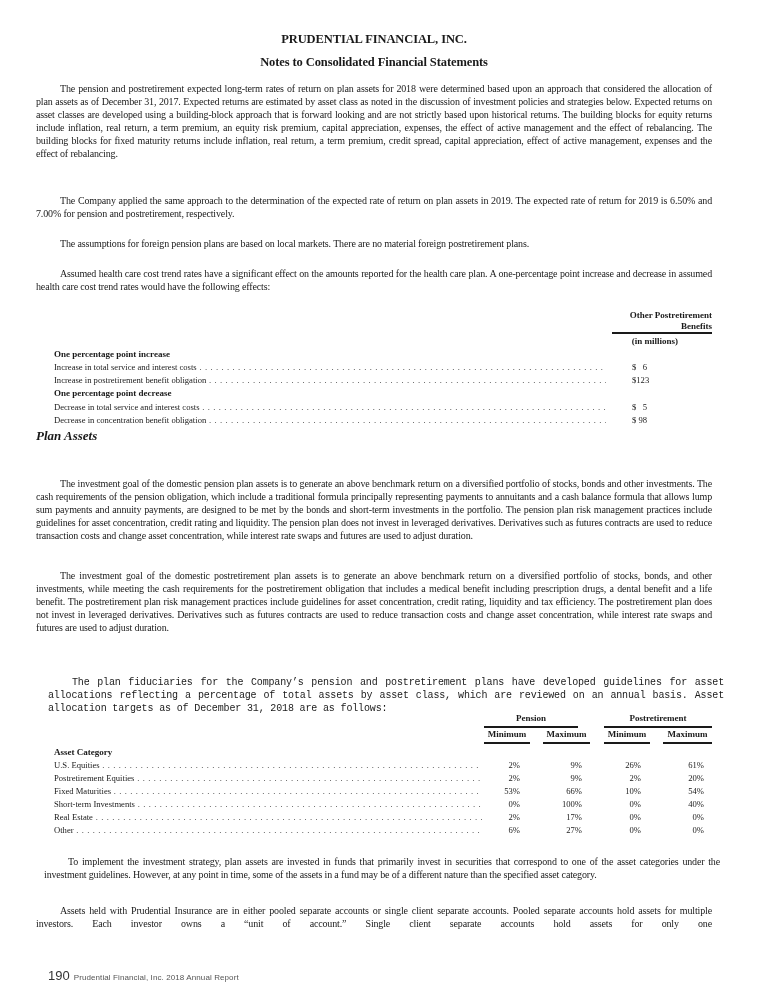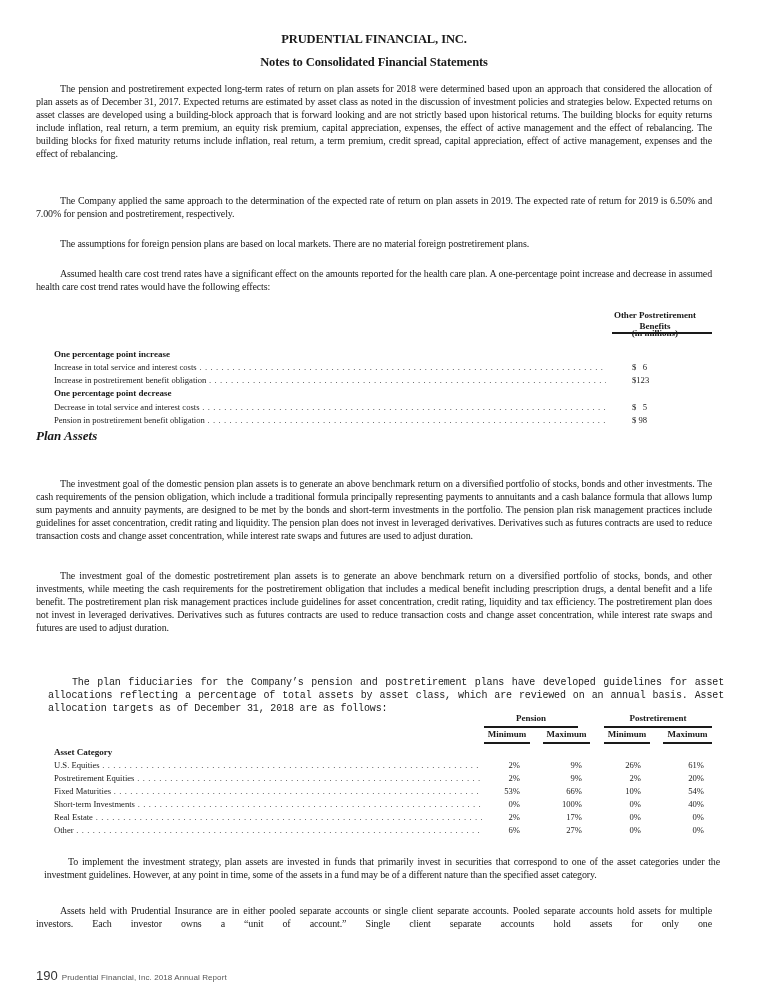--- a/index.html
+++ b/index.html
@@ -12,64 +12,64 @@
   .row { position:absolute; left:0; width:676px; height:13px; font-size:8.6px; line-height:13px; }
   .row .lbl { position:absolute; left:0; width:552px; overflow:hidden; white-space:nowrap;margin-left:18px; }
   .row .lbl::after { content:" . . . . . . . . . . . . . . . . . . . . . . . . . . . . . . . . . . . . . . . . . . . . . . . . . . . . . . . . . . . . . . . . . . . . . . . . . . . . . . . . . . . . . . . . . . . . . . . . . . . . ."; letter-spacing:0.6px; }
   .row.t2 .lbl { width:428px; }
   .row.head { font-weight:bold; font-size:9px; }
   .row.head .lbl::after { content:""; }
   .val { position:absolute; text-align:right; }
   .colhead { position:absolute; font-weight:bold; font-size:9px; text-align:center; line-height:11px; }
   .rule { position:absolute; height:0; border-top:2px solid #1a1a1a; }
   .footer { position:absolute; left:36px; top:966px; font-family:"Liberation Sans", "DejaVu Sans", sans-serif; color:#555; }
-  .footer .num { font-size:13px; color:#333; }
+  .footer .num { font-size:13px; color:#333;margin-left:12px; }
   .footer .txt { font-size:8px; margin-left:4px; letter-spacing:0.1px; }
 </style>
 </head>
 <body>
 
 <div class="page">
 
   <div class="title" style="top:32px;">PRUDENTIAL FINANCIAL, INC.</div>
   <div class="title" style="top:55px;">Notes to Consolidated Financial Statements</div>
 
   <p class="para" style="top:83px;margin:0;">The pension and postretirement expected long-term rates of return on plan assets for 2018 were determined based upon an approach that considered the allocation of plan assets as of December 31, 2017. Expected returns are estimated by asset class as noted in the discussion of investment policies and strategies below. Expected returns on asset classes are developed using a building-block approach that is forward looking and are not strictly based upon historical returns. The building blocks for equity returns include inflation, real return, a term premium, an equity risk premium, capital appreciation, expenses, the effect of active management and the effect of rebalancing. The building blocks for fixed maturity returns include inflation, real return, a term premium, credit spread, capital appreciation, effect of active management, expenses and the effect of rebalancing.</p>
   <p class="para" style="top:195px;margin:0;">The Company applied the same approach to the determination of the expected rate of return on plan assets in 2019. The expected rate of return for 2019 is 6.50% and 7.00% for pension and postretirement, respectively.</p>
   <p class="para" style="top:238px;margin:0;">The assumptions for foreign pension plans are based on local markets. There are no material foreign postretirement plans.</p>
   <p class="para" style="top:268px;margin:0;">Assumed health care cost trend rates have a significant effect on the amounts reported for the health care plan. A one-percentage point increase and decrease in assumed health care cost trend rates would have the following effects:</p>
 
   <div>
-    <div class="colhead" style="left:562px;top:310px;width:114px;">
+    <div class="colhead" style="left:562px;top:310px;width:114px;text-align:right;">
       <div>Other Postretirement</div>
       <div>Benefits</div>
     </div>
     <div class="rule" style="left:576px;top:332px;width:100px;"></div>
-    <div class="colhead" style="left:562px;top:328px;width:114px;font-family:Liberation Serif, serif;">(in millions)</div>
+    <div class="colhead" style="left:562px;top:336px;width:114px;font-family:Liberation Serif, serif;">(in millions)</div>
 
     <div class="row head" style="top:348px;">
         <span class="lbl">One percentage point increase</span>
       </div>
     <div class="row" style="top:361px;">
       <span class="lbl">Increase in total service and interest costs</span>
       <span class="val" style="left:596px;width:50px;text-align:left;white-space:pre;">$   6</span>
     </div>
     <div class="row" style="top:374px;">
       <span class="lbl">Increase in postretirement benefit obligation</span>
       <span class="val" style="left:596px;width:50px;text-align:left;white-space:pre;">$123</span>
     </div>
     <div class="row head" style="top:387px;">
         <span class="lbl">One percentage point decrease</span>
       </div>
     <div class="row" style="top:401px;">
       <span class="lbl">Decrease in total service and interest costs</span>
       <span class="val" style="left:596px;width:50px;text-align:left;white-space:pre;">$   5</span>
     </div>
     <div class="row" style="top:414px;">
-      <span class="lbl">Pension in postretirement benefit obligation</span>
+      <span class="lbl">Decrease in concentration benefit obligation</span>
       <span class="val" style="left:596px;width:50px;text-align:left;white-space:pre;">$ 98</span>
     </div>
   </div>
 
   <div class="section-h" style="top:428px;">Plan Assets</div>
 
   <p class="para" style="top:478px;margin:0;">The investment goal of the domestic pension plan assets is to generate an above benchmark return on a diversified portfolio of stocks, bonds and other investments. The cash requirements of the pension obligation, which include a traditional formula principally representing payments to annuitants and a cash balance formula that allows lump sum payments and annuity payments, are designed to be met by the bonds and short-term investments in the portfolio. The pension plan risk management practices include guidelines for asset concentration, credit rating and liquidity. The pension plan does not invest in leveraged derivatives. Derivatives such as futures contracts are used to reduce transaction costs and change asset concentration, while interest rate swaps and futures are used to adjust duration.</p>
   <p class="para" style="top:570px;margin:0;">The investment goal of the domestic postretirement plan assets is to generate an above benchmark return on a diversified portfolio of stocks, bonds, and other investments, while meeting the cash requirements for the postretirement obligation that includes a medical benefit including prescription drugs, a dental benefit and a life benefit. The postretirement plan risk management practices include guidelines for asset concentration, credit rating, liquidity and tax efficiency. The postretirement plan does not invest in leveraged derivatives. Derivatives such as futures contracts are used to reduce transaction costs and change asset concentration, while interest rate swaps and futures are used to adjust duration.</p>
   <p class="para" style="top:665px;margin:12px;font-family:Liberation Mono, monospace;">The plan fiduciaries for the Company’s pension and postretirement plans have developed guidelines for asset allocations reflecting a percentage of total assets by asset class, which are reviewed on an annual basis. Asset allocation targets as of December 31, 2018 are as follows:</p>
 

